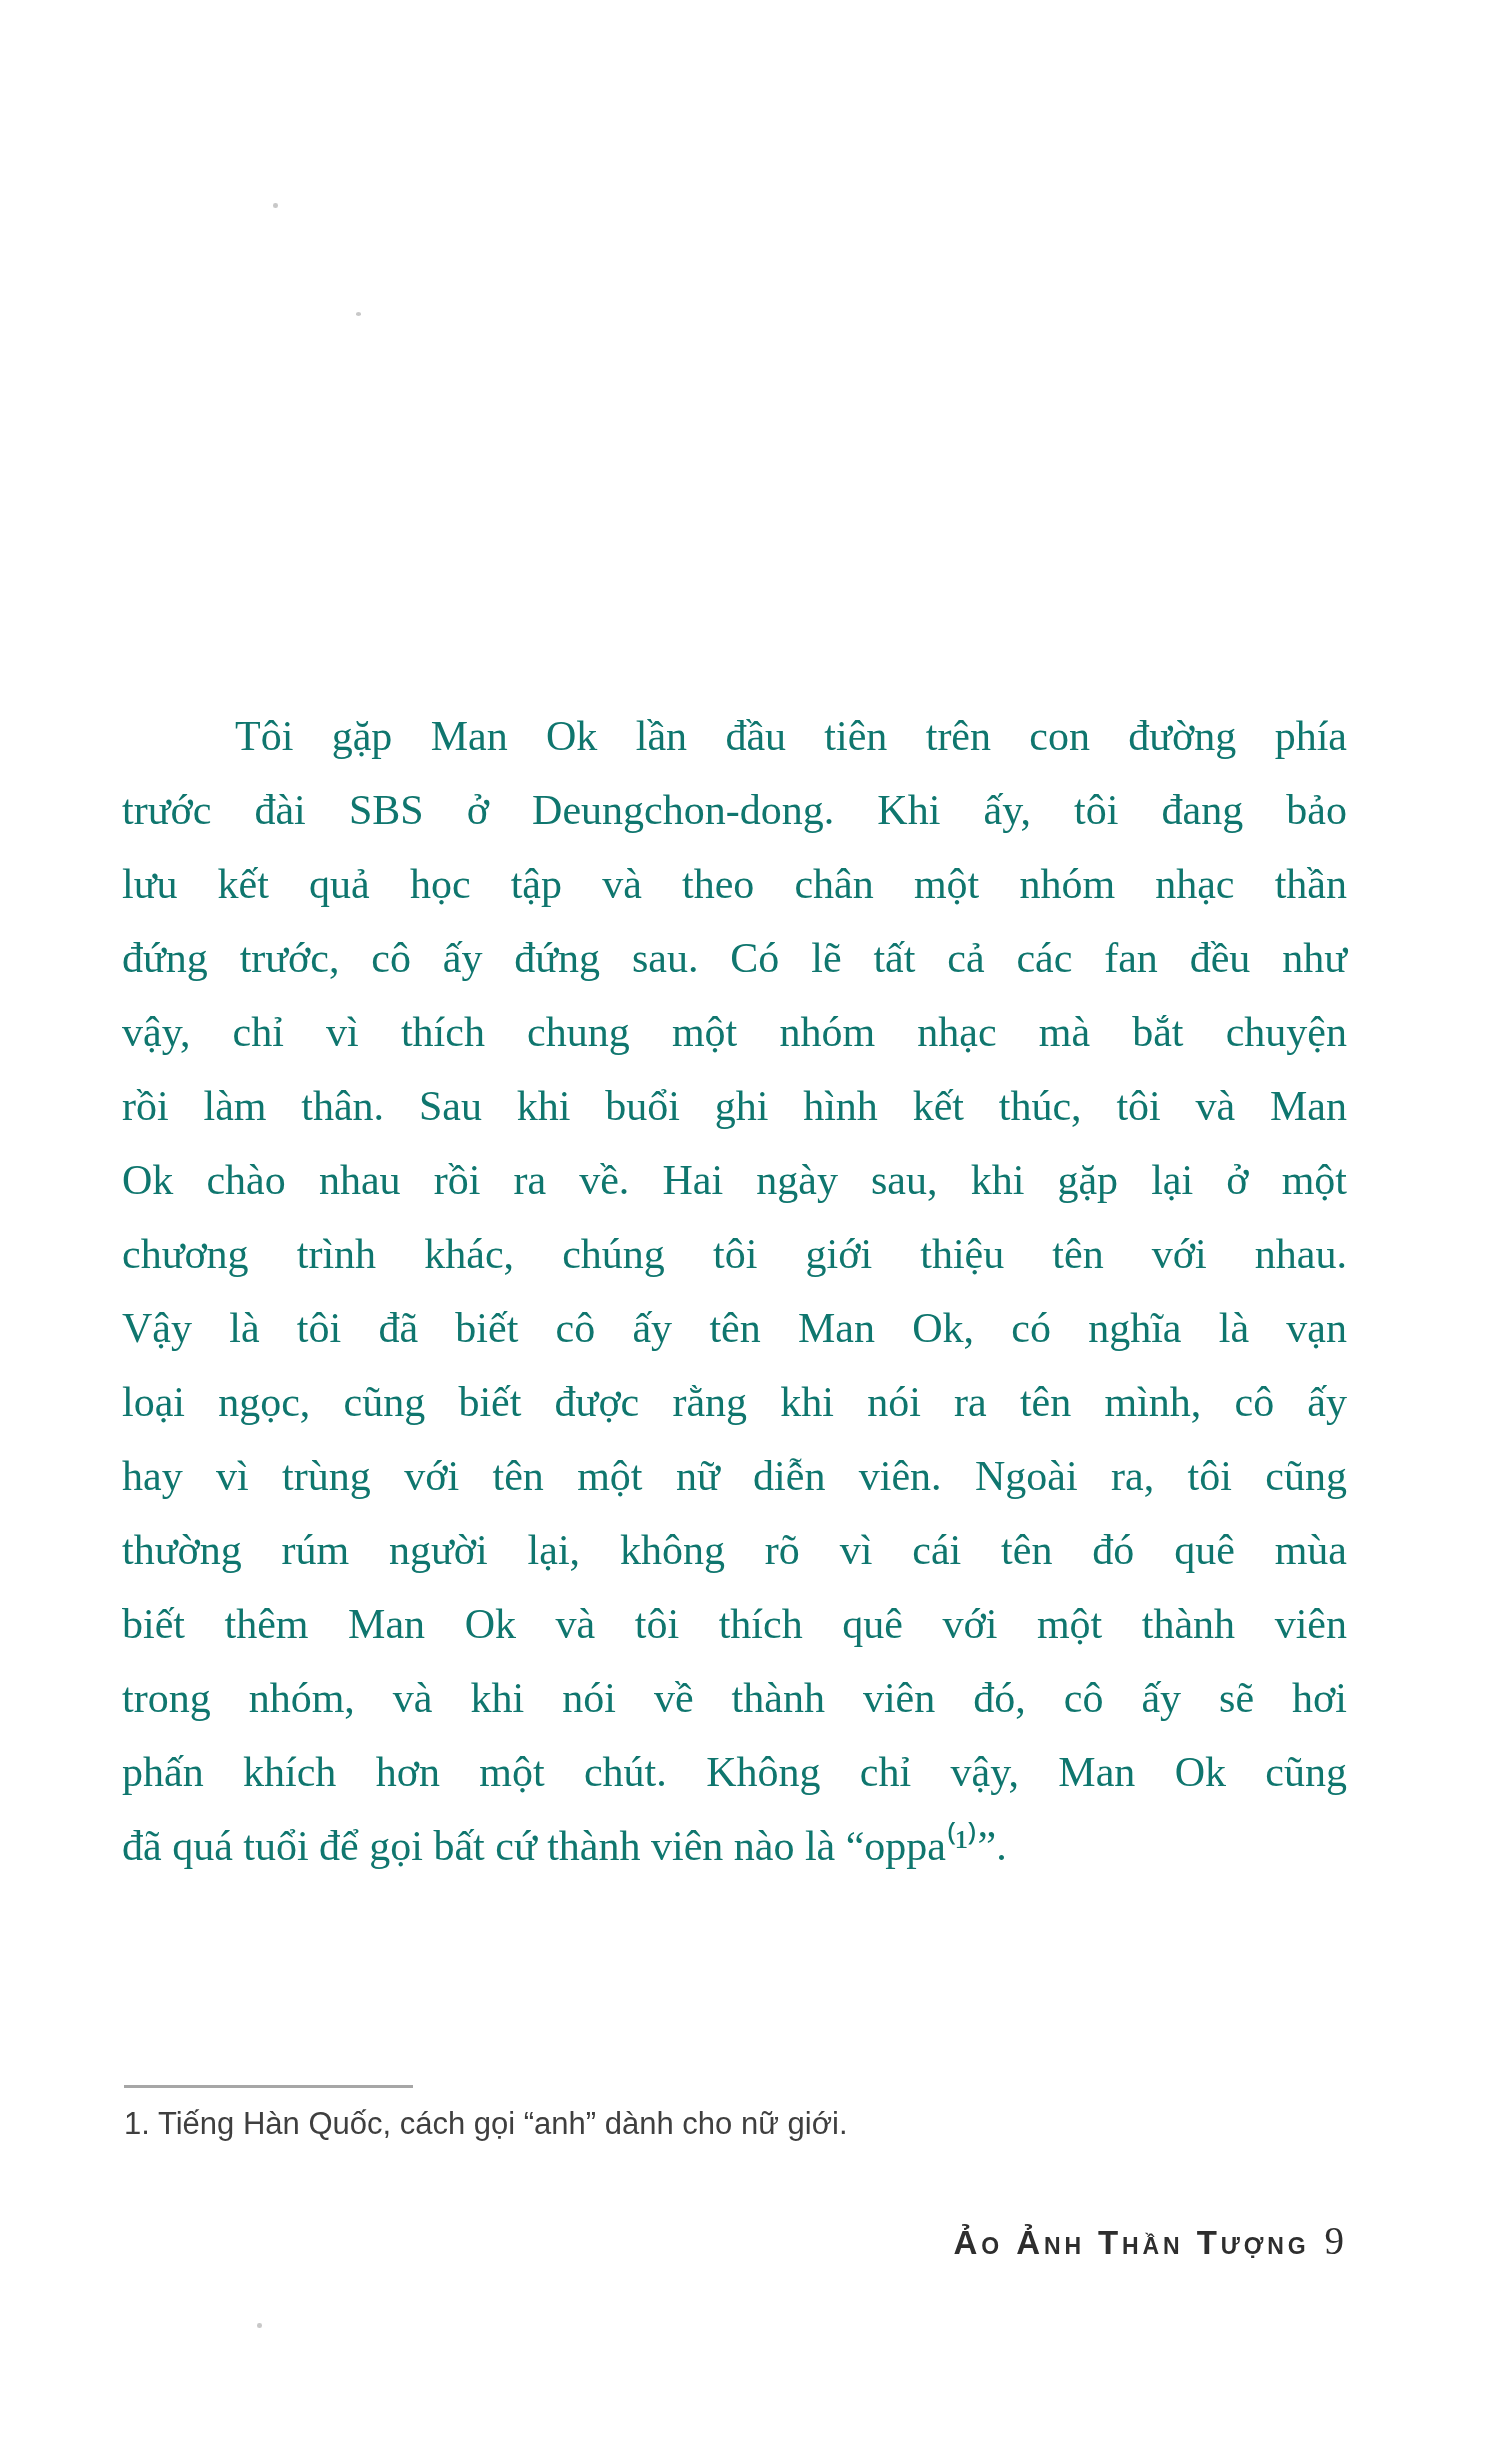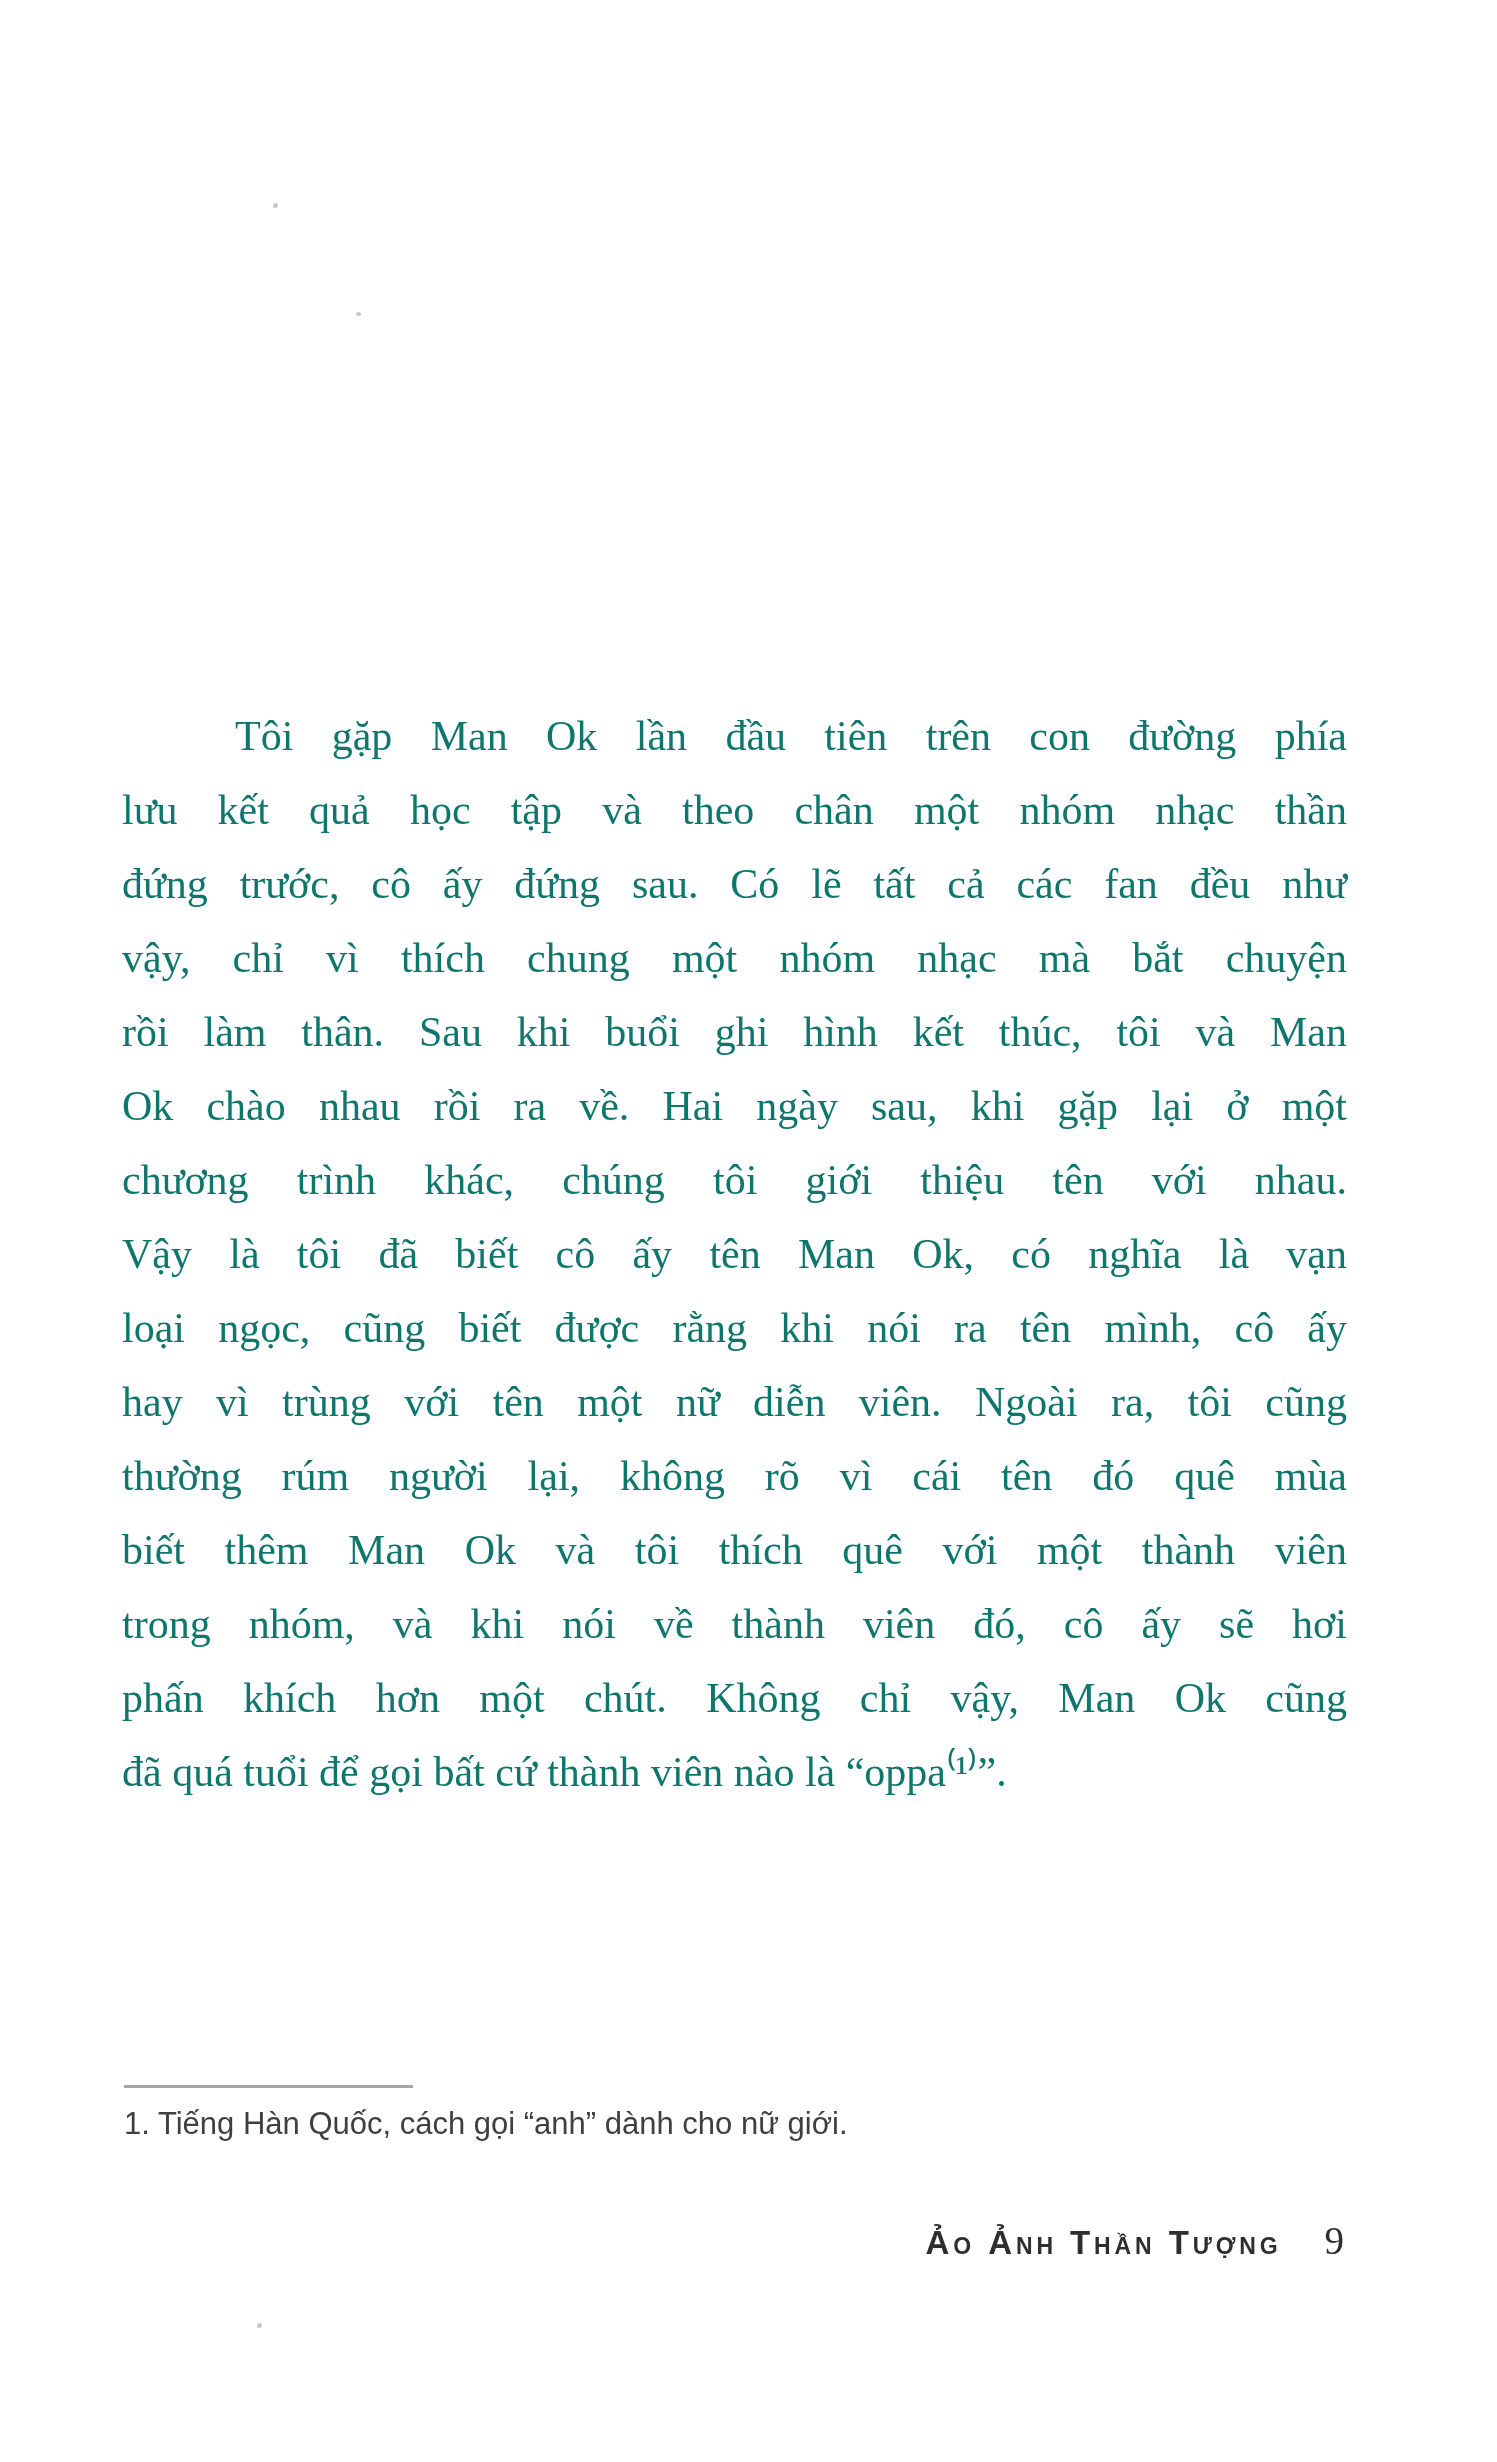--- a/index.html
+++ b/index.html
@@ -55,21 +55,21 @@
     font-family: "Liberation Sans", sans-serif;
     font-size: 31px;
     color: #3f3f3f;
   }
   .footer {
     position: absolute;
     right: 154px;
     top: 2218px;
     display: flex;
     align-items: baseline;
-    gap: 43px;
+    gap: 15px;
   }
   .running-title {
     font-family: "Liberation Sans", sans-serif;
     font-weight: 700;
     font-variant: small-caps;
     letter-spacing: 3.9px;
     font-size: 33px;
     color: #2e2e2e;
   }
   .page-number {
@@ -91,20 +91,21 @@
 <body>
 
 <div class="page">
 
   <span class="speck speck-1"></span>
   <span class="speck speck-2"></span>
   <span class="speck speck-3"></span>
 
   <div class="body-text">
     <div class="line indent">Tôi gặp Man Ok lần đầu tiên trên con đường phía</div>
+    <div class="line">trước đài SBS ở Deungchon-dong. Khi ấy, tôi đang bảo</div>
     <div class="line">lưu kết quả học tập và theo chân một nhóm nhạc thần</div>
     <div class="line">đứng trước, cô ấy đứng sau. Có lẽ tất cả các fan đều như</div>
     <div class="line">vậy, chỉ vì thích chung một nhóm nhạc mà bắt chuyện</div>
     <div class="line">rồi làm thân. Sau khi buổi ghi hình kết thúc, tôi và Man</div>
     <div class="line">Ok chào nhau rồi ra về. Hai ngày sau, khi gặp lại ở một</div>
     <div class="line">chương trình khác, chúng tôi giới thiệu tên với nhau.</div>
     <div class="line">Vậy là tôi đã biết cô ấy tên Man Ok, có nghĩa là vạn</div>
     <div class="line">loại ngọc, cũng biết được rằng khi nói ra tên mình, cô ấy</div>
     <div class="line">hay vì trùng với tên một nữ diễn viên. Ngoài ra, tôi cũng</div>
     <div class="line">thường rúm người lại, không rõ vì cái tên đó quê mùa</div>

